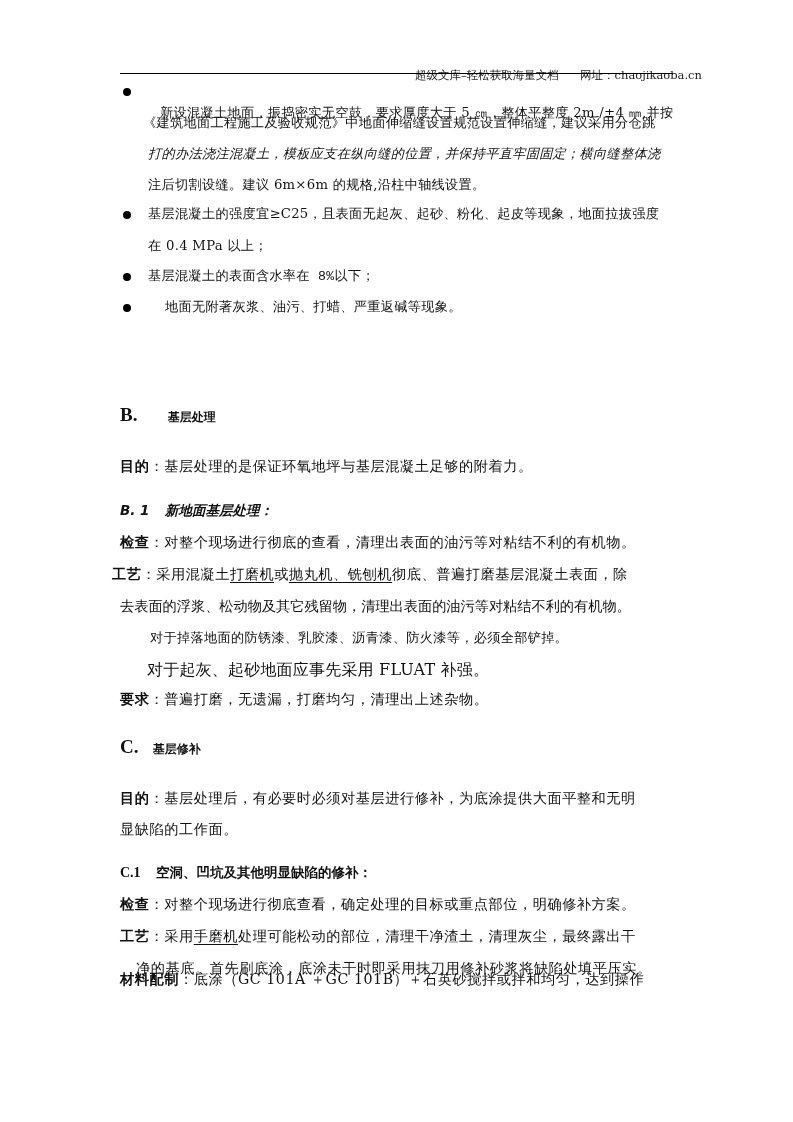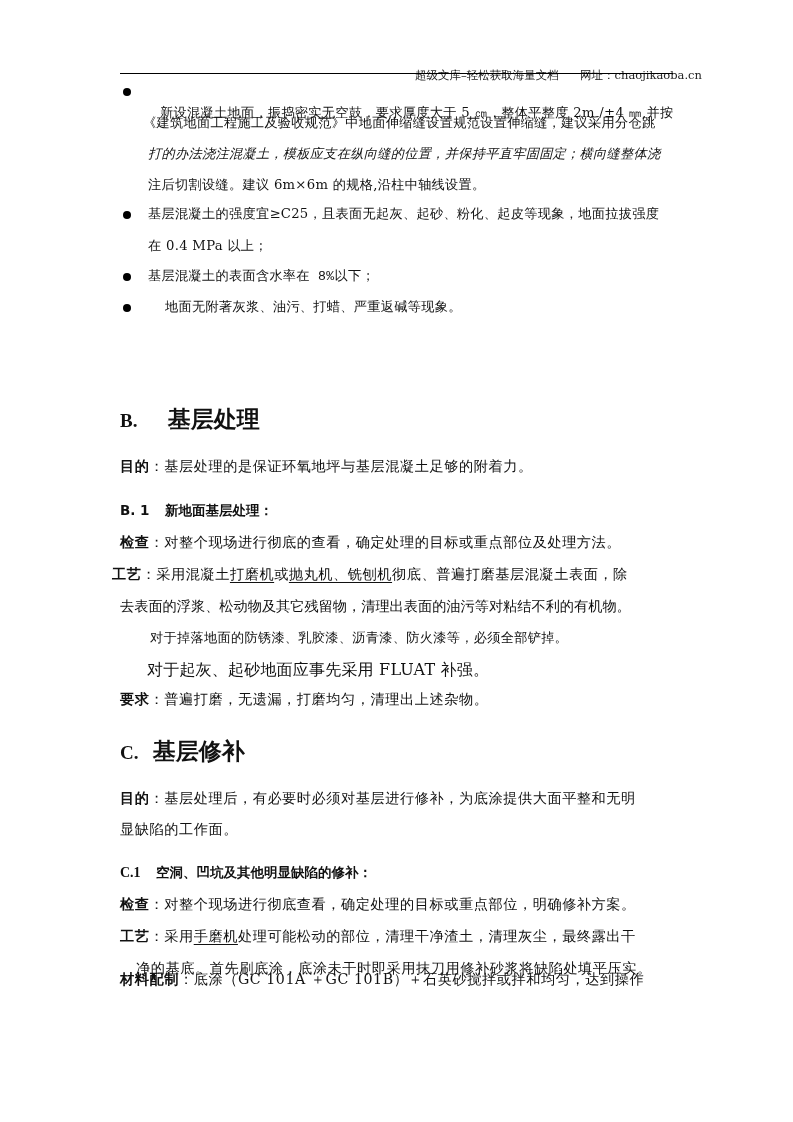--- a/index.html
+++ b/index.html
@@ -13,21 +13,21 @@
     left: 395px; top: 68px; font-size: 11.5px; color: #222; margin-left: 20px;
   }
   .header-rule {
     left: 120px; top: 73px; width: 553px; height: 0; border-top: 1px solid #000;
   }
   .body-text { font-size: 13.2px; letter-spacing: 0.3px; }
   .body-text-lg { font-size: 14.2px; letter-spacing: 0.55px; }
   .bullet {
     width: 8px; height: 8px; border-radius: 50%; background: #000;
   }
-  .h-section { font-size: 23px; font-weight: bold; font-family: "DejaVu Sans", "Liberation Sans", sans-serif; }
+  .h-section { font-size: 12px; font-weight: bold; font-family: "DejaVu Sans", "Liberation Sans", sans-serif; }
   .h-letter { font-family: "Liberation Serif", "DejaVu Serif", serif; font-weight: bold; font-size: 19px; }
   .h-sub { font-size: 13.5px; font-weight: bold; font-family: "DejaVu Sans", "Liberation Sans", sans-serif; }
   .label { font-weight: bold; font-family: "DejaVu Sans", "Liberation Sans", sans-serif; }
   .u { text-decoration: underline; text-underline-offset: 3px; }
   .small { font-size: 16px; letter-spacing: 0.2px; }
 </style>
 </head>
 <body>
 
 <div class="abs header-text">
@@ -58,28 +58,28 @@
 <div class="abs" style="left:120px; top:404px;">
   <span class="h-letter">B.</span>
   <span style="display:inline-block;width:20px"></span>
   <span class="h-section">基层处理</span>
 </div>
 
 <div class="abs body-text-lg" style="left:120px; top:457px;">
   <span class="label">目的</span><span>：基层处理的是保证环氧地坪与基层混凝土足够的附着力。</span>
 </div>
 
-<div class="abs h-sub" style="left:120px; top:502px;">
+<div class="abs h-sub" style="left:120px; top:502px;font-style:italic;">
   <span>B. 1</span>
   <span style="display:inline-block;width:6px"></span>
   <span>新地面基层处理：</span>
 </div>
 
 <div class="abs body-text-lg" style="left:120px; top:533px;">
-  <span class="label">检查</span><span>：对整个现场进行彻底的查看，确定处理的目标或重点部位及处理方法。</span>
+  <span class="label">检查</span><span>：对整个现场进行彻底的查看，清理出表面的油污等对粘结不利的有机物。</span>
 </div>
 
 <div class="abs body-text-lg" style="left:112px; top:565px;">
   <span class="label">工艺</span><span>：采用混凝土</span><span class="u">打磨机</span><span>或</span><span class="u">抛丸机、铣刨机</span><span>彻底、普遍打磨基层混凝土表面，除</span>
 </div>
 <div class="abs body-text-lg" style="left:120px; top:597px; letter-spacing:0px;">去表面的浮浆、松动物及其它残留物，清理出表面的油污等对粘结不利的有机物。</div>
 <div class="abs body-text" style="left:150px; top:629px;">对于掉落地面的防锈漆、乳胶漆、沥青漆、防火漆等，必须全部铲掉。</div>
 <div class="abs small" style="left:147px; top:660px;">对于起灰、起砂地面应事先采用 FLUAT 补强。</div>
 
 <div class="abs body-text-lg" style="left:120px; top:690px;">

